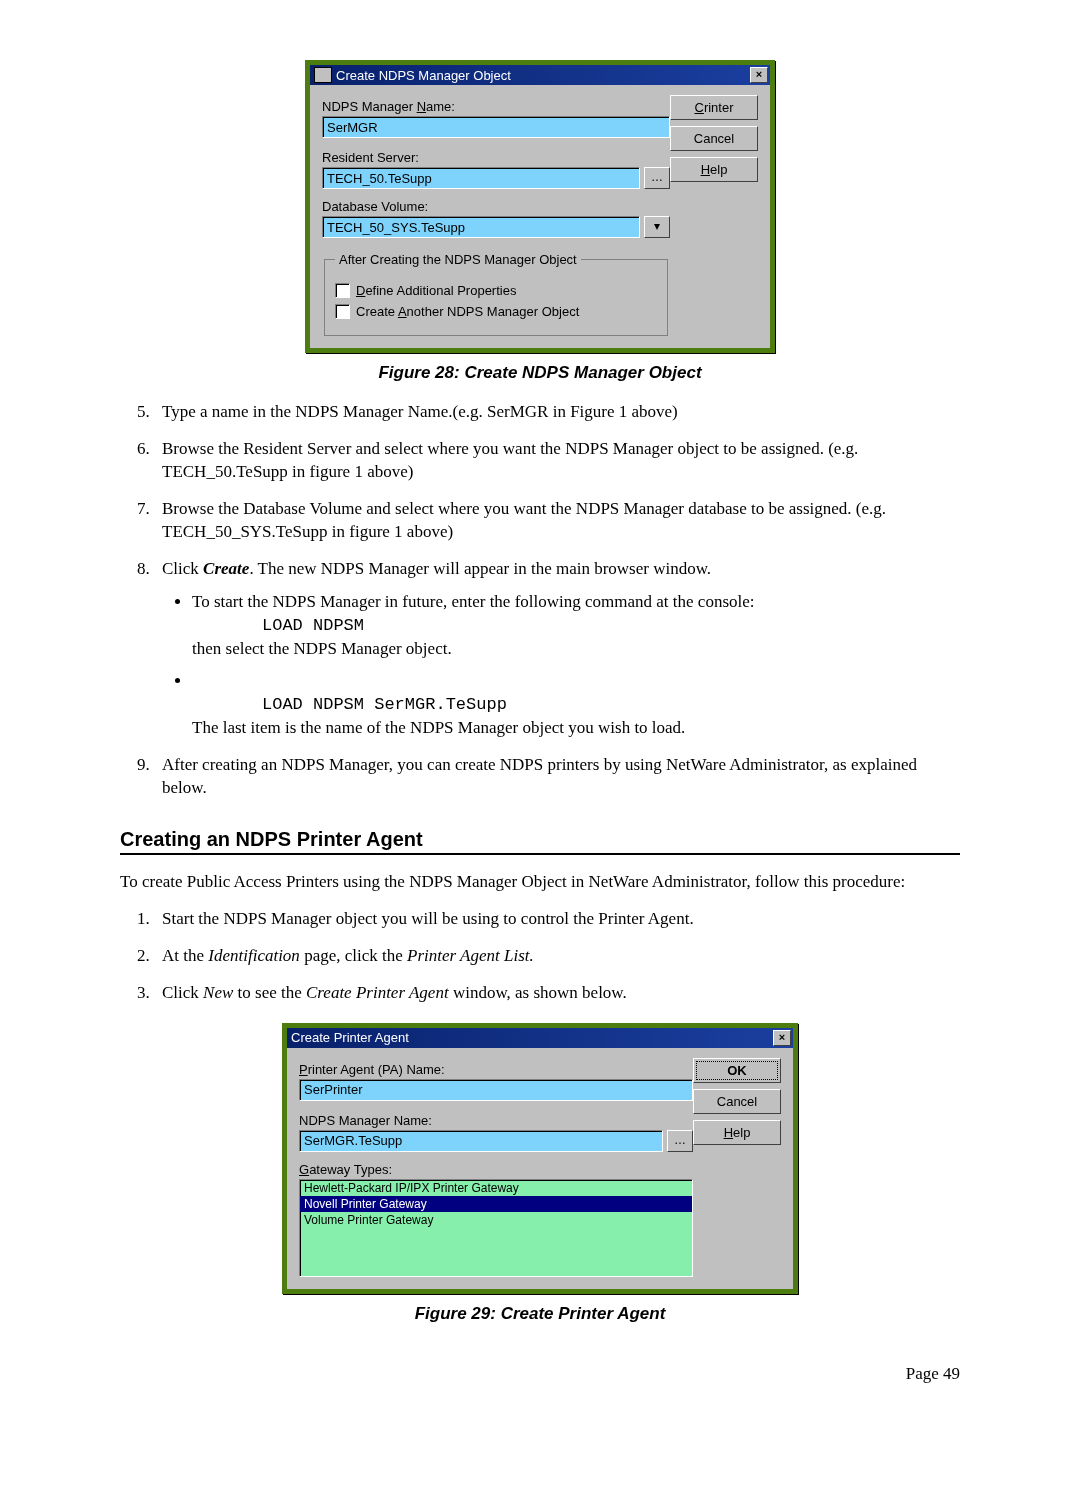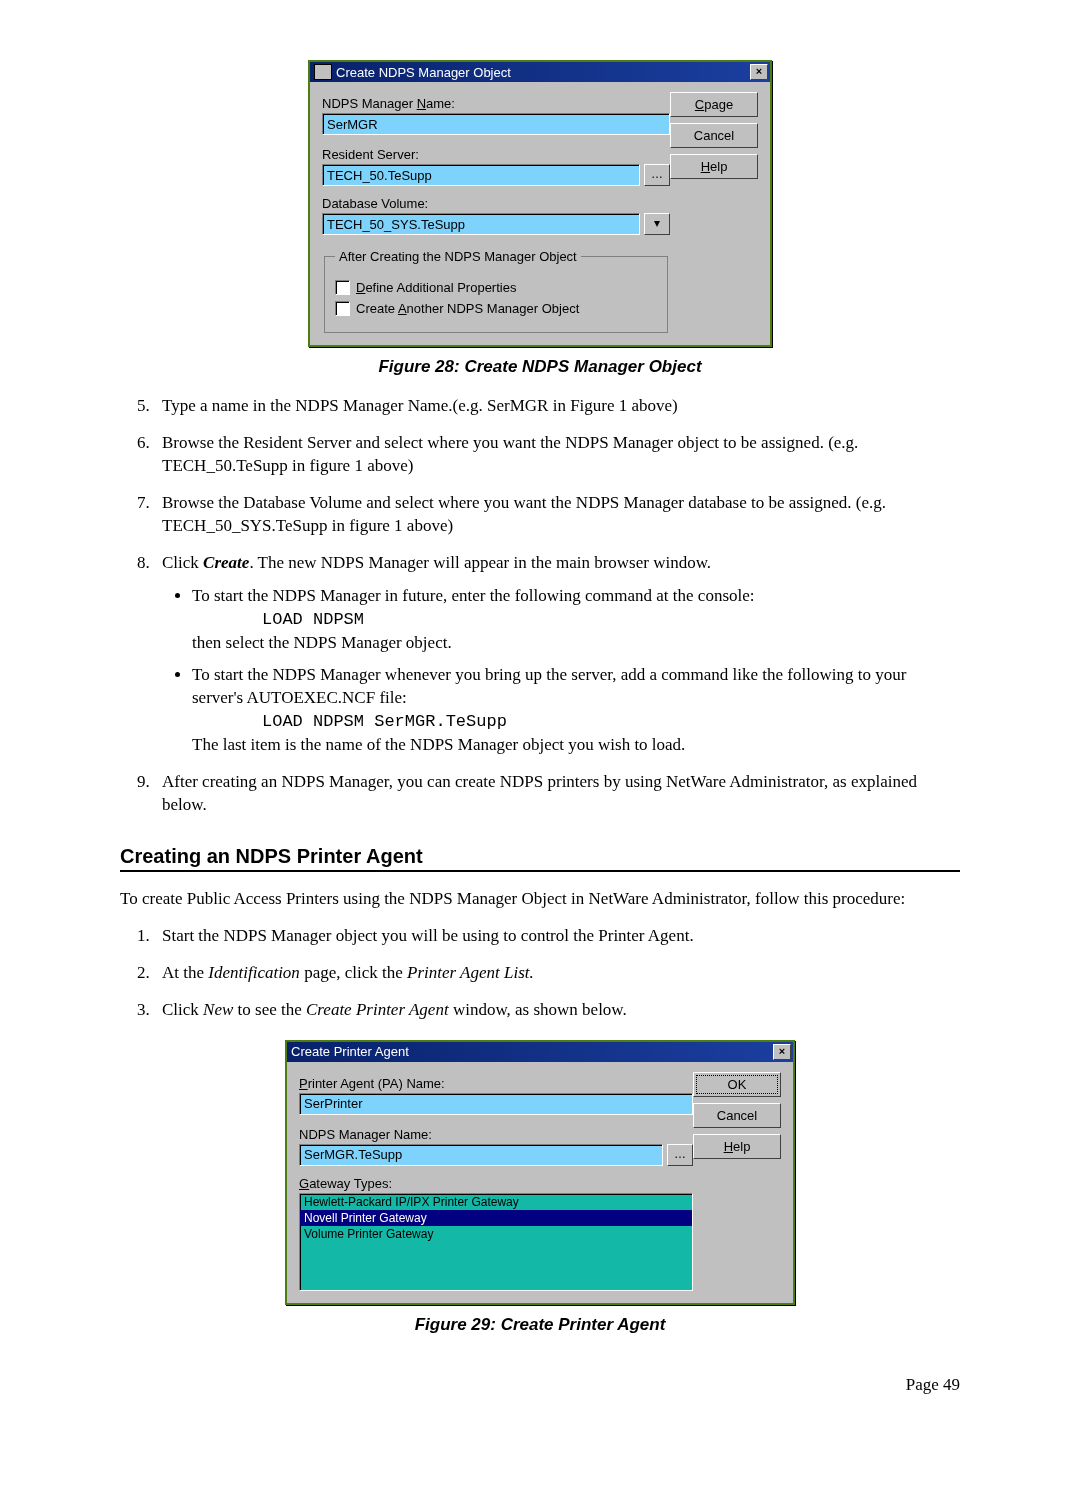--- a/index.html
+++ b/index.html
@@ -8,21 +8,21 @@
     font-family: "Times New Roman", Times, serif;
     font-size: 17px;
     color: #000;
     background: #fff;
     width: 1080px;
     box-sizing: border-box;
   }
   .dialog {
     margin: 0 auto 10px auto;
     background: #c0c0c0;
-    border: 2px solid #4d7c0f;
+    border: 5px solid #4d7c0f;
     font-family: Tahoma, Arial, sans-serif;
     font-size: 13px;
     color: #000;
     box-shadow: 1px 1px 0 #000;
   }
   .titlebar {
     background: #000080;
     background: linear-gradient(to right, #08216b, #1b3fa0);
     color: #fff;
     display: flex;
@@ -100,21 +100,21 @@
     padding: 0 4px;
   }
   .chk-row { display:flex; align-items:center; gap:6px; margin:6px 0; }
   .chk {
     width:13px; height:13px; background:#fff;
     border:1px solid #808080;
     border-right-color:#fff; border-bottom-color:#fff;
     box-shadow: inset 1px 1px 0 #000;
   }
   .listbox {
-    background:#14b8a6;
+    background:#86efac;
     border:1px solid #808080;
     border-right-color:#fff; border-bottom-color:#fff;
     box-shadow: inset 1px 1px 0 #000;
     height: 96px;
     overflow:hidden;
     font-size:12px;
   }
   .listbox .opt { padding: 1px 4px; }
   .listbox .opt.sel { background:#000080; color:#fff; }
   .underline-letter { text-decoration: underline; }
@@ -175,21 +175,21 @@
           <span class="chk"></span>
           <span><span class="underline-letter">D</span><span>efine Additional Properties</span></span>
         </div>
         <div class="chk-row">
           <span class="chk"></span>
           <span><span>Create </span><span class="underline-letter">A</span><span>nother NDPS Manager Object</span></span>
         </div>
       </fieldset>
     </div>
     <div class="dlg-right">
-      <div class="win-btn"><span class="underline-letter">C</span><span>page</span></div>
+      <div class="win-btn"><span class="underline-letter">C</span><span>rinter</span></div>
       <div class="win-btn">Cancel</div>
       <div class="win-btn"><span class="underline-letter">H</span><span>elp</span></div>
     </div>
   </div>
 </div>
 
 <div class="fig-caption">Figure 28: Create NDPS Manager Object</div>
 
 <ol class="main" start="5">
   <li>Type a name in the NDPS Manager Name.(e.g. SerMGR in Figure 1 above)</li>
@@ -197,21 +197,21 @@
   <li>Browse the Database Volume and select where you want the NDPS Manager database to be assigned. (e.g.  TECH_50_SYS.TeSupp in figure 1 above)</li>
   <li>
     <span>Click </span><b><i>Create</i></b><span>. The new NDPS Manager will appear in the main browser window.</span>
     <ul class="bullets">
       <li>
         <span>To start the NDPS Manager in future, enter the following command at the console:</span><br>
         <span class="mono mono-indent">LOAD NDPSM</span><br>
         <span>then select the NDPS Manager object.</span>
       </li>
       <li>
-        <span>To start the NDPS Manager whenever you bring up the server, add a command like the following to your server's AUTOEXEC.NCF file:</span><br>
+        <br>
         <span class="mono mono-indent">LOAD  NDPSM  SerMGR.TeSupp</span><br>
         <span>The last item is the name of the NDPS Manager object you wish to load.</span>
       </li>
     </ul>
   </li>
   <li>After creating an NDPS Manager, you can create NDPS printers by using NetWare Administrator, as explained below.</li>
 </ol>
 
 <h3 class="section">Creating an NDPS Printer Agent</h3>
 <hr class="thick">
@@ -239,21 +239,21 @@
         <div class="browse-btn">…</div>
       </div>
       <div class="field-label" style="margin-top:10px"><span class="underline-letter">G</span><span>ateway Types:</span></div>
       <div class="listbox">
         <div class="opt">Hewlett-Packard IP/IPX Printer Gateway</div>
         <div class="opt sel">Novell Printer Gateway</div>
         <div class="opt">Volume Printer Gateway</div>
       </div>
     </div>
     <div class="dlg-right">
-      <div class="win-btn" style="outline:1px dotted #000; outline-offset:-4px;">OK</div>
+      <div class="win-btn" style="outline:1px dotted #000; outline-offset:-4px;font-weight:bold;">OK</div>
       <div class="win-btn">Cancel</div>
       <div class="win-btn"><span class="underline-letter">H</span><span>elp</span></div>
     </div>
   </div>
 </div>
 
 <div class="fig-caption">Figure 29: Create Printer Agent</div>
 
 <div class="pagenum">Page 49</div>
 

